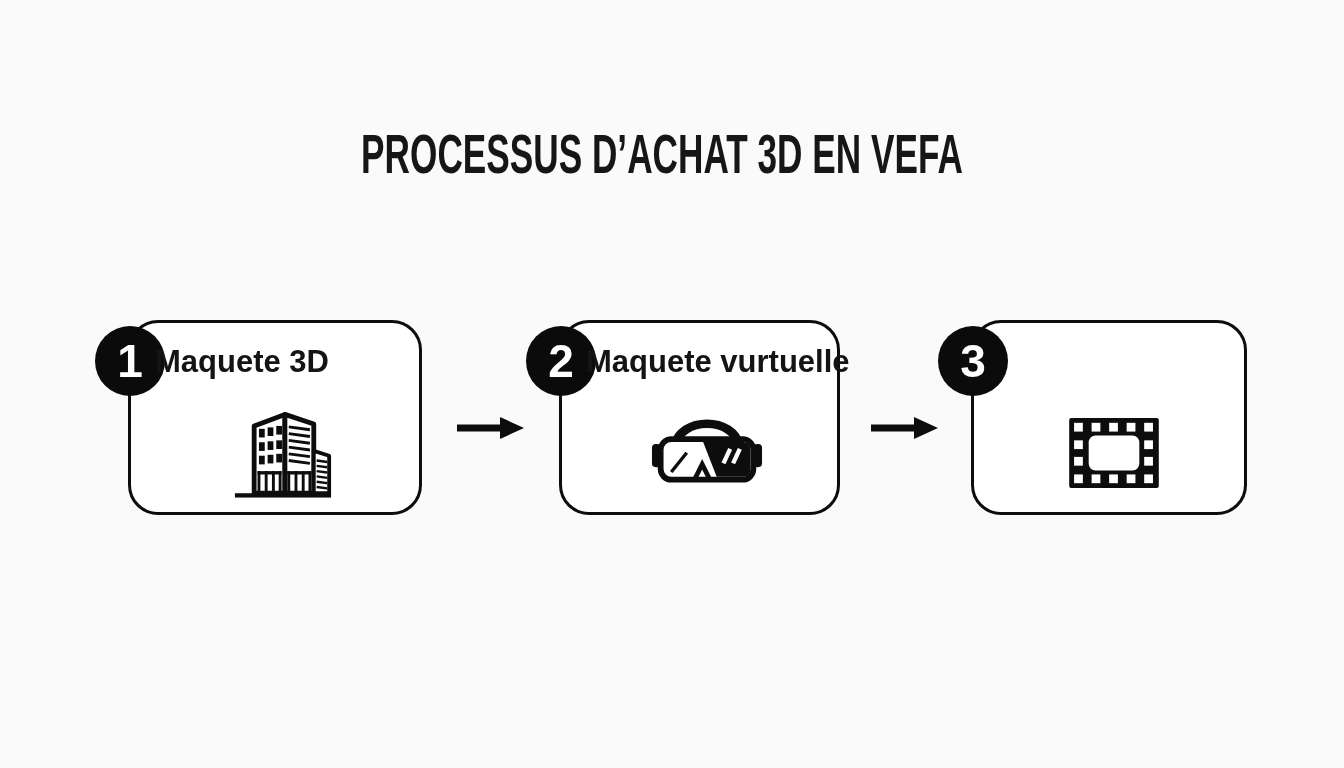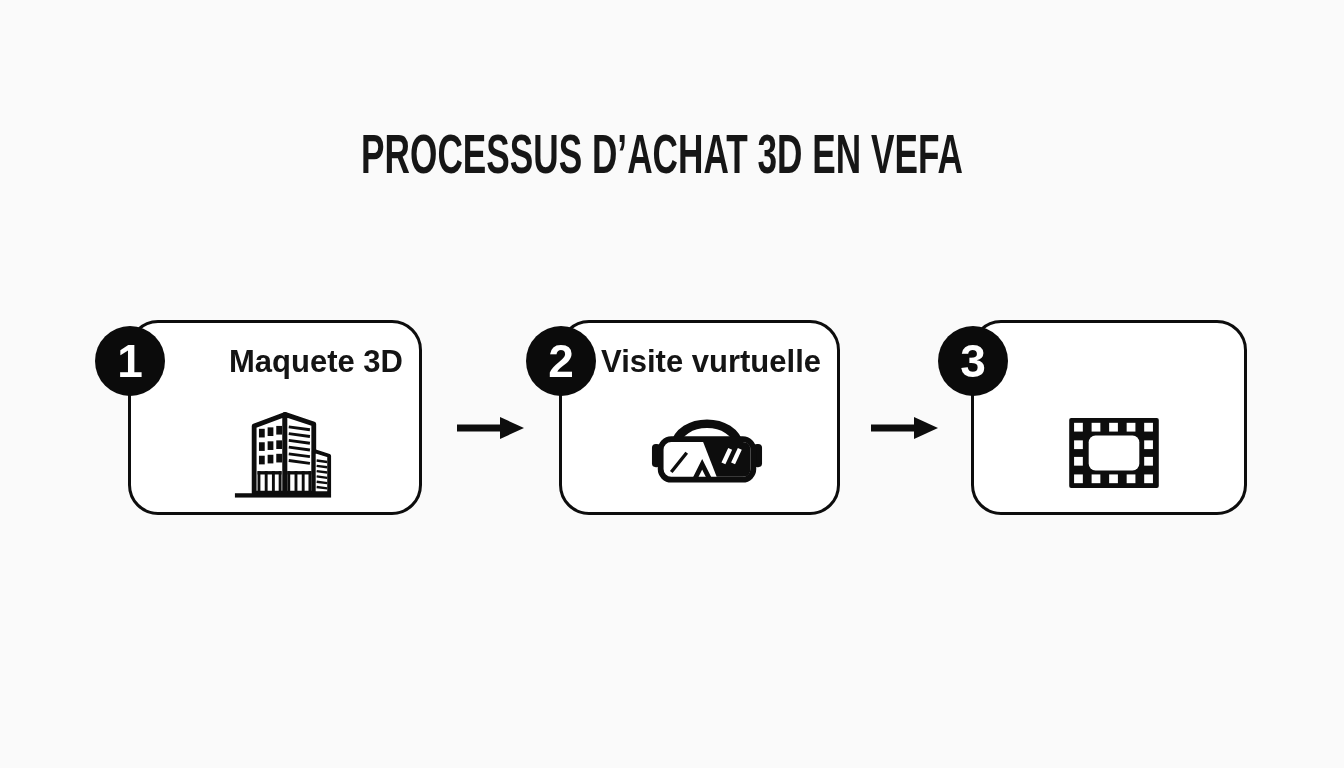--- a/index.html
+++ b/index.html
@@ -31,22 +31,22 @@
   .card2{left:559px;width:281px;}
   .card3{left:971px;width:276px;}
   .badge{
     position:absolute;left:-36px;top:3px;
     width:70px;height:70px;border-radius:50%;
     background:#0b0b0b;color:#ffffff;
     display:flex;align-items:center;justify-content:center;
     font-size:46px;font-weight:700;
   }
   .card-label{
-    position:absolute;top:23px;left:0;right:16px;
-    text-align:right;padding-left:24px;
+    position:absolute;top:23px;left:0;right:8px;
+    text-align:left;padding-left:24px;
     font-size:31px;font-weight:700;line-height:32px;
     white-space:nowrap;color:#141414;
   }
   .card-icon{position:absolute;transform:translateX(-50%);}
   .icon-building{top:74px;left:calc(50% + 8px);}
   .icon-vr{top:79px;left:calc(50% + 7px);}
   .icon-film{top:93px;left:calc(50% + 5px);}
   .arrow{position:absolute;top:412px;width:70px;height:32px;}
   .arrow1{left:456px;}
   .arrow2{left:870px;}
@@ -122,21 +122,21 @@
 
   <div class="arrow arrow1">
     <svg width="70" height="32" viewBox="0 0 70 32" xmlns="http://www.w3.org/2000/svg">
       <line x1="1" y1="16" x2="47" y2="16" stroke="#0d0d0d" stroke-width="7"></line>
       <polygon points="44,5 44,27 68,16" fill="#0d0d0d"></polygon>
     </svg>
   </div>
 
   <div class="card card2">
     <div class="badge">2</div>
-    <div class="card-label">Visite vurtuelle</div>
+    <div class="card-label">Maquete vurtuelle</div>
     <div class="card-icon icon-vr">
       <svg width="112" height="84" viewBox="0 0 116 86" xmlns="http://www.w3.org/2000/svg">
 
         <path d="M 24 46 C 30 14, 86 14, 92 46" fill="none" stroke="#0d0d0d" stroke-width="9"></path>
 
         <rect x="1" y="43" width="9" height="24" rx="4" fill="#0d0d0d"></rect>
         <rect x="106" y="43" width="9" height="24" rx="4" fill="#0d0d0d"></rect>
 
         <rect x="10" y="38" width="96" height="42" rx="11" fill="#ffffff" stroke="#0d0d0d" stroke-width="6"></rect>
 

